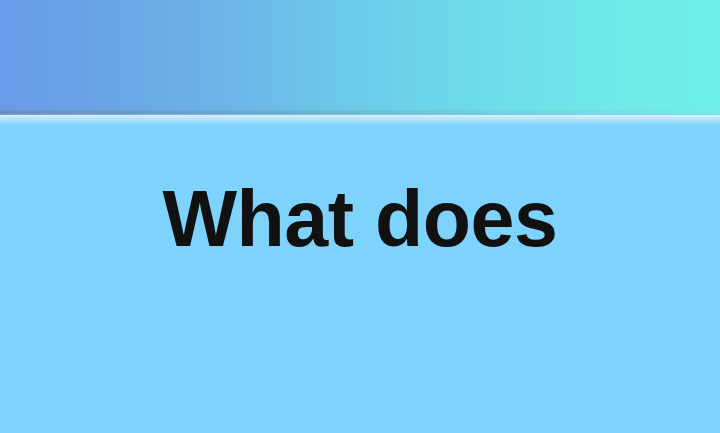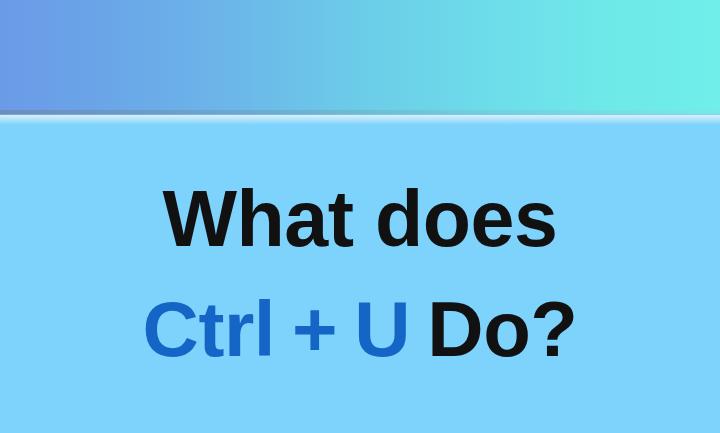--- a/index.html
+++ b/index.html
@@ -111,16 +111,15 @@
 <div class="slide">
 
   <div class="banner"></div>
   <div class="banner-edge"></div>
   <div class="banner-fade"></div>
 
   <div class="content">
 
     <div class="headline line1">What does</div>
 
-    <div class="headline line2"><span class="accent">Ctrl</span><span class="spacer"></span><span class="plus">+</span><span class="spacer"></span><span class="accent">U</span><span class="spacer"></span><span>Do?</span></div>
 
   </div>
 </div>
 
 </body></html>

